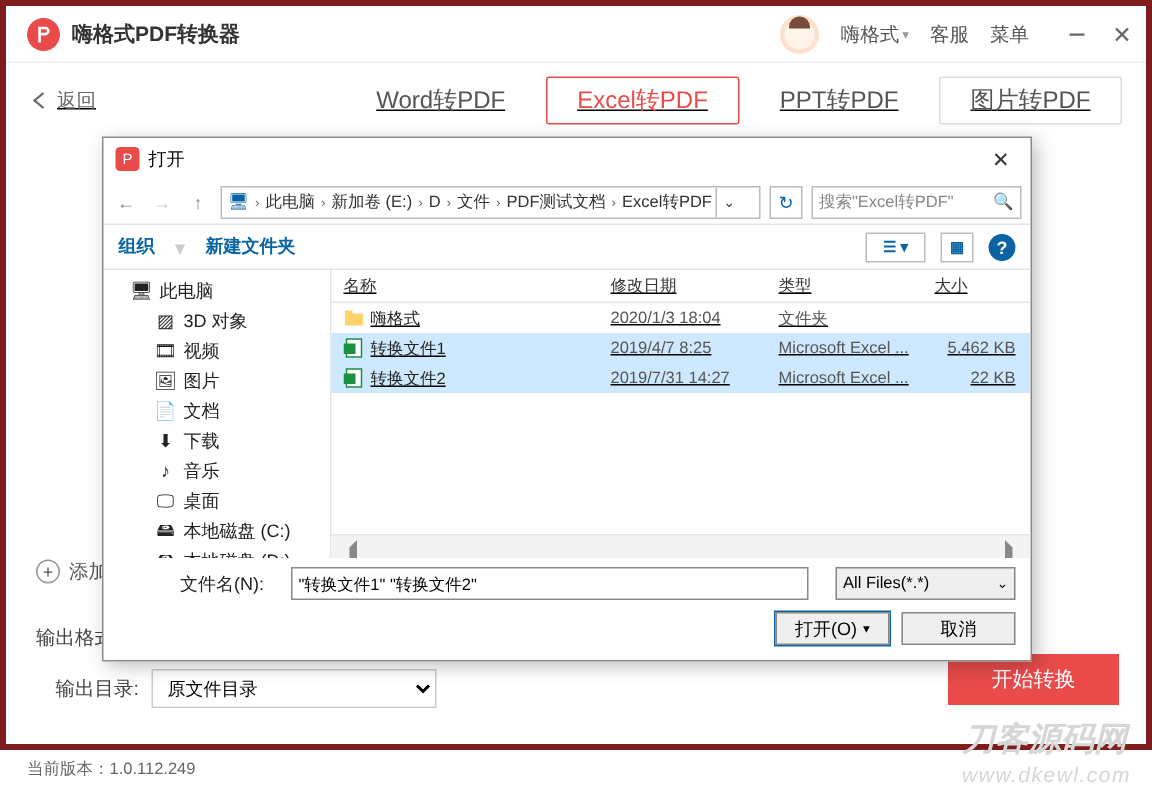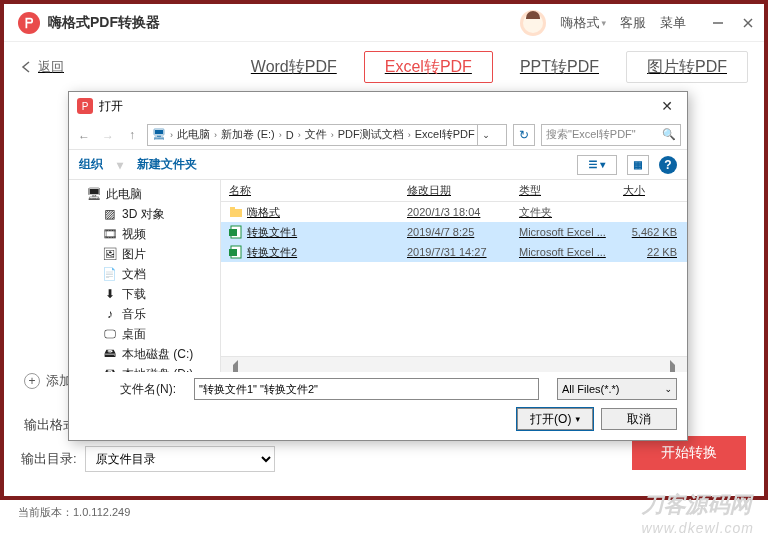--- a/index.html
+++ b/index.html
@@ -24,21 +24,21 @@
 .tab { height: 32px; padding: 0 20px; font-size: 16px; color: #555; border: 1px solid transparent; display: flex; align-items: center; cursor: pointer; border-radius:2px;}
 .tab.active { color: #e94b4b; border: 1px solid #e94b4b; }
 .tab.framed { border:1px solid #ddd; }
 
 .row-label { font-size: 13px; color: #444; padding: 12px 20px; display:flex; align-items:center; gap:8px;}
 .output-sel { width:190px; height:26px; border:1px solid #ccc; font-size:12px; padding:0 6px; background:#fff;}
 .convert-btn { position:absolute; right:18px; bottom:26px; width:114px; height:34px; background:#e94b4b; color:#fff; font-size:14px; display:flex; align-items:center; justify-content:center; cursor:pointer;}
 .add-btn { position:absolute; left:20px; top:368px; display:flex; align-items:center; gap:6px; font-size:13px; color:#555;}
 .add-btn .plus{width:16px;height:16px;border:1px solid #999;border-radius:50%;display:flex;align-items:center;justify-content:center;font-size:12px;line-height:1;}
 .version-row{ position:absolute; left:18px; bottom:4px; font-size:11px; color:#666;}
-.watermark{ position:absolute; right:14px; bottom:4px; font-size:22px; font-weight:bold; font-style:italic; color:#d6d6d6;}
+.watermark{ position:absolute; right:14px; bottom:16px; font-size:22px; font-weight:bold; font-style:italic; color:#d6d6d6;}
 .watermark .url{ font-size:14px; font-weight:normal; display:block; letter-spacing:1px;}
 
 
 .dialog { position: absolute; left: 64px; top: 87px; width: 620px; height: 350px; background:#fff; border:1px solid #8a8a8a; box-shadow: 3px 3px 12px rgba(0,0,0,.25); display:flex; flex-direction:column; }
 .dlg-title { height: 28px; display:flex; align-items:center; padding:0 8px; font-size:12px; }
 .dlg-title .ico { width:16px; height:16px; background:#e94b4b; border-radius:3px; margin-right:6px; display:flex;align-items:center;justify-content:center;color:#fff;font-size:10px;}
 .dlg-close { margin-left:auto; cursor:pointer; font-size:14px; color:#333; padding:2px 6px;}
 .dlg-nav { height: 30px; display:flex; align-items:center; padding:0 6px; gap:6px; border-bottom:1px solid #e5e5e5; font-size:12px;}
 .nav-btn { width:18px; height:18px; display:flex; align-items:center; justify-content:center; color:#888; cursor:pointer;}
 .crumb-bar { flex:1; height:22px; border:1px solid #bbb; display:flex; align-items:center; padding:0 4px; gap:2px; font-size:11px; color:#333; overflow:hidden;}
@@ -138,21 +138,21 @@
   </div>
 
   <div class="add-btn">
       <span class="plus">+</span>
       <span>添加</span>
     </div>
 
   <div class="row-label" style="position:absolute; left:0; top:400px;">
     <span>输出格式</span>
   </div>
-  <div class="row-label" style="position:absolute; left:0; top:430px;padding-left:17px;">
+  <div class="row-label" style="position:absolute; left:16px; top:430px;padding-left:17px;">
     <span>输出目录:</span>
     <select class="output-sel"><option>原文件目录</option></select>
   </div>
 
   <div class="convert-btn">开始转换</div>
 
   <div class="dialog">
     <div class="dlg-title">
       <span class="ico">P</span>
       <span>打开</span>

